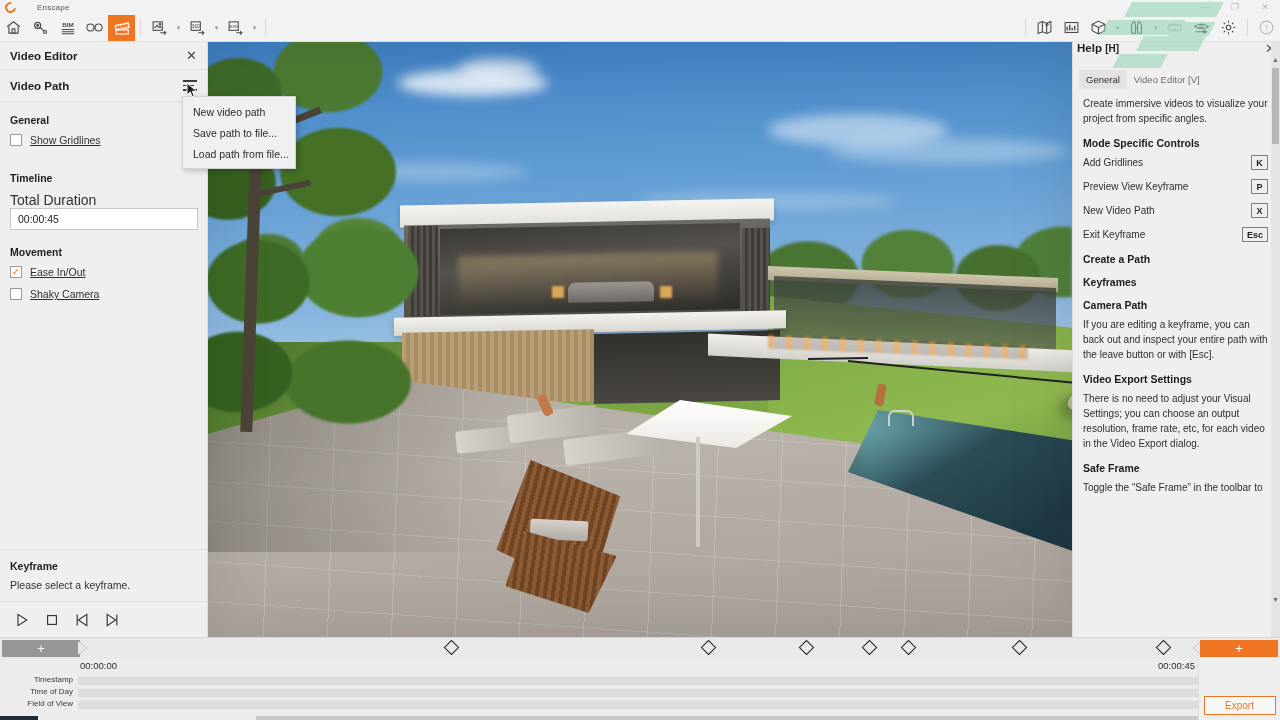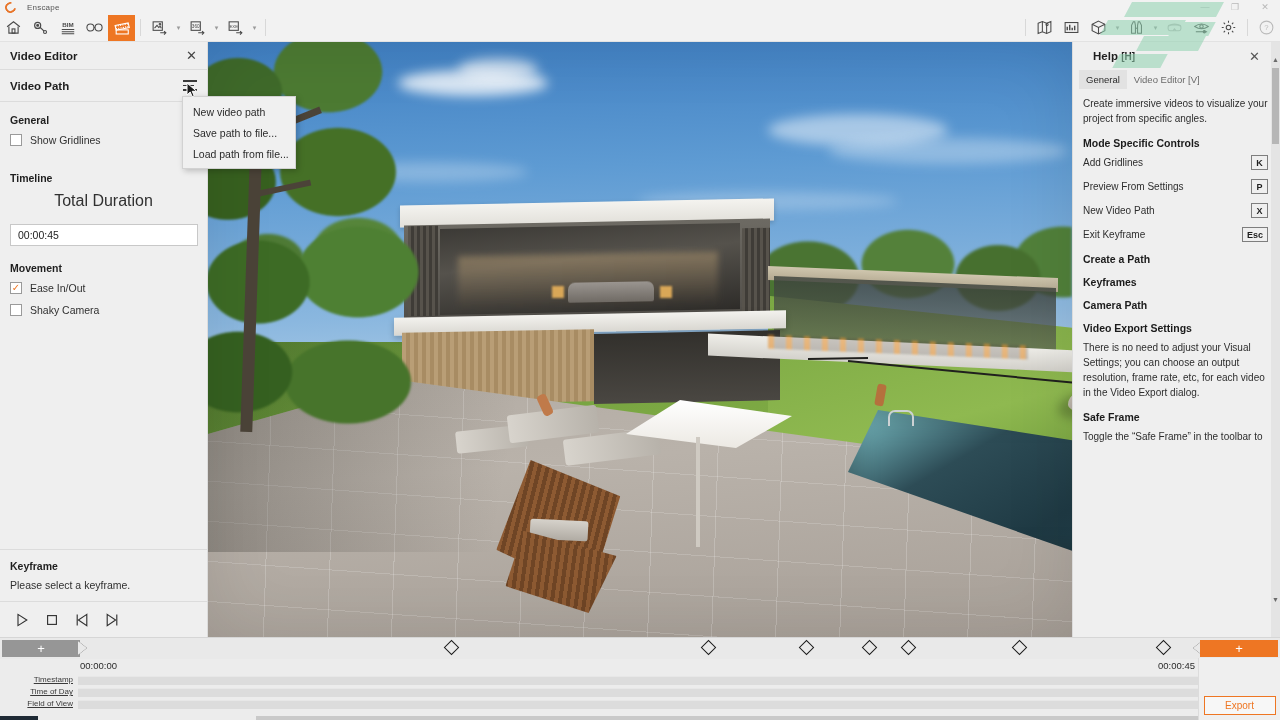--- a/index.html
+++ b/index.html
@@ -20,21 +20,21 @@
     display: flex; align-items: center;
   }
   .titlebar .app-mark {
     width: 11px; height: 11px; margin-left: 5px;
     border-radius: 50%;
     border: 2px solid #e8752a;
     border-right-color: transparent;
     transform: rotate(-35deg);
   }
   .titlebar .app-title {
-    font-size: 8px; color: #555; margin-left: 11px; letter-spacing: .2px;
+    font-size: 8px; color: #555; margin-left: 21px; letter-spacing: .2px;
   }
   .win-ctrls { position: absolute; right: 0; top: 0; height: 14px; display: flex; }
   .win-ctrls div {
     width: 30px; height: 14px; display: flex; align-items: center; justify-content: center;
     font-size: 9px; color: #b8b8b8;
   }
 
   
   .toolbar {
     position: absolute; top: 14px; left: 0; width: 1280px; height: 28px;
@@ -321,22 +321,22 @@
   .hamburger i:nth-child(2){ width: 11px; }
   .hamburger i:nth-child(3){ width: 14px; }
   .lp-body { flex: 1; padding: 10px 10px 0 10px; overflow: hidden; }
   .grp-label { font-size: 10.5px; font-weight: bold; color: #1f1f1f; margin: 2px 0 8px; }
   .chkrow { display: flex; align-items: center; gap: 8px; margin-bottom: 10px; }
   .chkbox {
     width: 12px; height: 12px; border: 1px solid #9a9a9a; background: #fff;
     display: flex; align-items: center; justify-content: center;
     font-size: 10px; color: #ee7623; line-height: 1;
   }
-  .chktext { font-size: 10.5px; color: #303030; }
-  .field-label { font-size: 16px; color: #303030; margin: 4px 0 14px; text-align: center; }
+  .chktext { font-size: 10.5px; color: #303030; text-decoration: underline; }
+  .field-label { font-size: 14px; color: #303030; margin: 4px 0 0; }
   .text-input {
     width: 188px; height: 22px; background: #fff; border: 1px solid #c8c8c8;
     font-size: 10.5px; color: #222; padding: 0 7px; display: flex; align-items: center;
   }
   .spacer-block { height: 14px; }
   .kf-section { padding: 10px; border-top: 1px solid #dcdcdc; }
   .kf-title { font-size: 10.5px; font-weight: bold; color: #1f1f1f; margin-bottom: 7px; }
   .kf-note { font-size: 10.5px; color: #303030; }
   .lp-transport {
     height: 36px; display: flex; align-items: center; gap: 14px; padding: 0 14px;
@@ -360,22 +360,22 @@
     pointer-events: none;
   }
 
   
   .helppanel {
     position: absolute; right: 0; top: 42px; width: 208px; height: 595px;
     background: #efefef; border-left: 1px solid #dcdcdc;
     display: flex; flex-direction: column; overflow: hidden;
   }
   .hp-header {
-    height: 28px; display: flex; align-items: center; justify-content: space-between;
-    padding: 0 20px;
+    height: 28px; display: flex; justify-content: space-between;
+    padding: 0 4px;
   }
   .hp-title { font-size: 11.5px; font-weight: bold; color: #1f1f1f; }
   .hp-title .key { font-weight: bold; font-size: 10px; }
   .hp-close { font-size: 13px; color: #555; line-height: 1; }
   .hp-tabs { display: flex; height: 19px; padding-left: 6px; }
   .hp-tab {
     font-size: 9.5px; color: #6a6a6a; padding: 0 7px;
     display: flex; align-items: center;
   }
   .hp-tab.active { background: #e2e2e2; color: #2b2b2b; }
@@ -461,21 +461,21 @@
     border: 1.6px solid #1e1e1e; background: transparent; transform: rotate(45deg);
   }
   .tl-times { position: relative; height: 14px; }
   .tl-time {
     position: absolute; font-size: 9.5px; color: #2b2b2b; top: 1px;
   }
   .tl-tracks { position: relative; padding-top: 1px; }
   .track-row { height: 12px; display: flex; align-items: center; }
   .track-label {
     width: 78px; text-align: right; padding-right: 5px;
-    font-size: 8px; color: #3a3a3a; line-height: 1; text-decoration: underline;
+    font-size: 8px; color: #3a3a3a; line-height: 1;
   }
   .track-bar {
     flex: 1; height: 9px; background: #dcdcdc; margin-right: 4px;
     border-top: 1px solid #e7e7e7;
   }
   .tl-bottom-accent {
     position: absolute; left: 0; bottom: 0; width: 38px; height: 4px; background: #1f2a35;
   }
   .tl-bottom-accent2 {
     position: absolute; left: 256px; bottom: 0; right: 0; height: 4px; background: #c9c9c9;
@@ -803,37 +803,38 @@
     <div class="hp-scroll">
       <div class="hp-intro">Create immersive videos to visualize your project from specific angles.</div>
 
       <div class="hp-h">Mode Specific Controls</div>
 
       <div class="kbrow">
         <span class="lbl">Add Gridlines</span>
         <span class="kcap">K</span>
       </div>
       <div class="kbrow">
-        <span class="lbl">Preview From Settings</span>
+        <span class="lbl">Preview View Keyframe</span>
         <span class="kcap">P</span>
       </div>
       <div class="kbrow">
         <span class="lbl">New Video Path</span>
         <span class="kcap">X</span>
       </div>
       <div class="kbrow">
         <span class="lbl">Exit Keyframe</span>
         <span class="kcap">Esc</span>
       </div>
 
       <div class="hp-h">Create a Path</div>
 
       <div class="hp-h">Keyframes</div>
 
       <div class="hp-h">Camera Path</div>
+      <div class="hp-p">If you are editing a keyframe, you can back out and inspect your entire path with the leave button or with [Esc].</div>
 
       <div class="hp-h">Video Export Settings</div>
       <div class="hp-p">There is no need to adjust your Visual Settings; you can choose an output resolution, frame rate, etc, for each video in the Video Export dialog.</div>
 
       <div class="hp-h">Safe Frame</div>
       <div class="hp-p">Toggle the “Safe Frame” in the toolbar to</div>
     </div>
   </div>
 
   <div class="hp-sbar">

